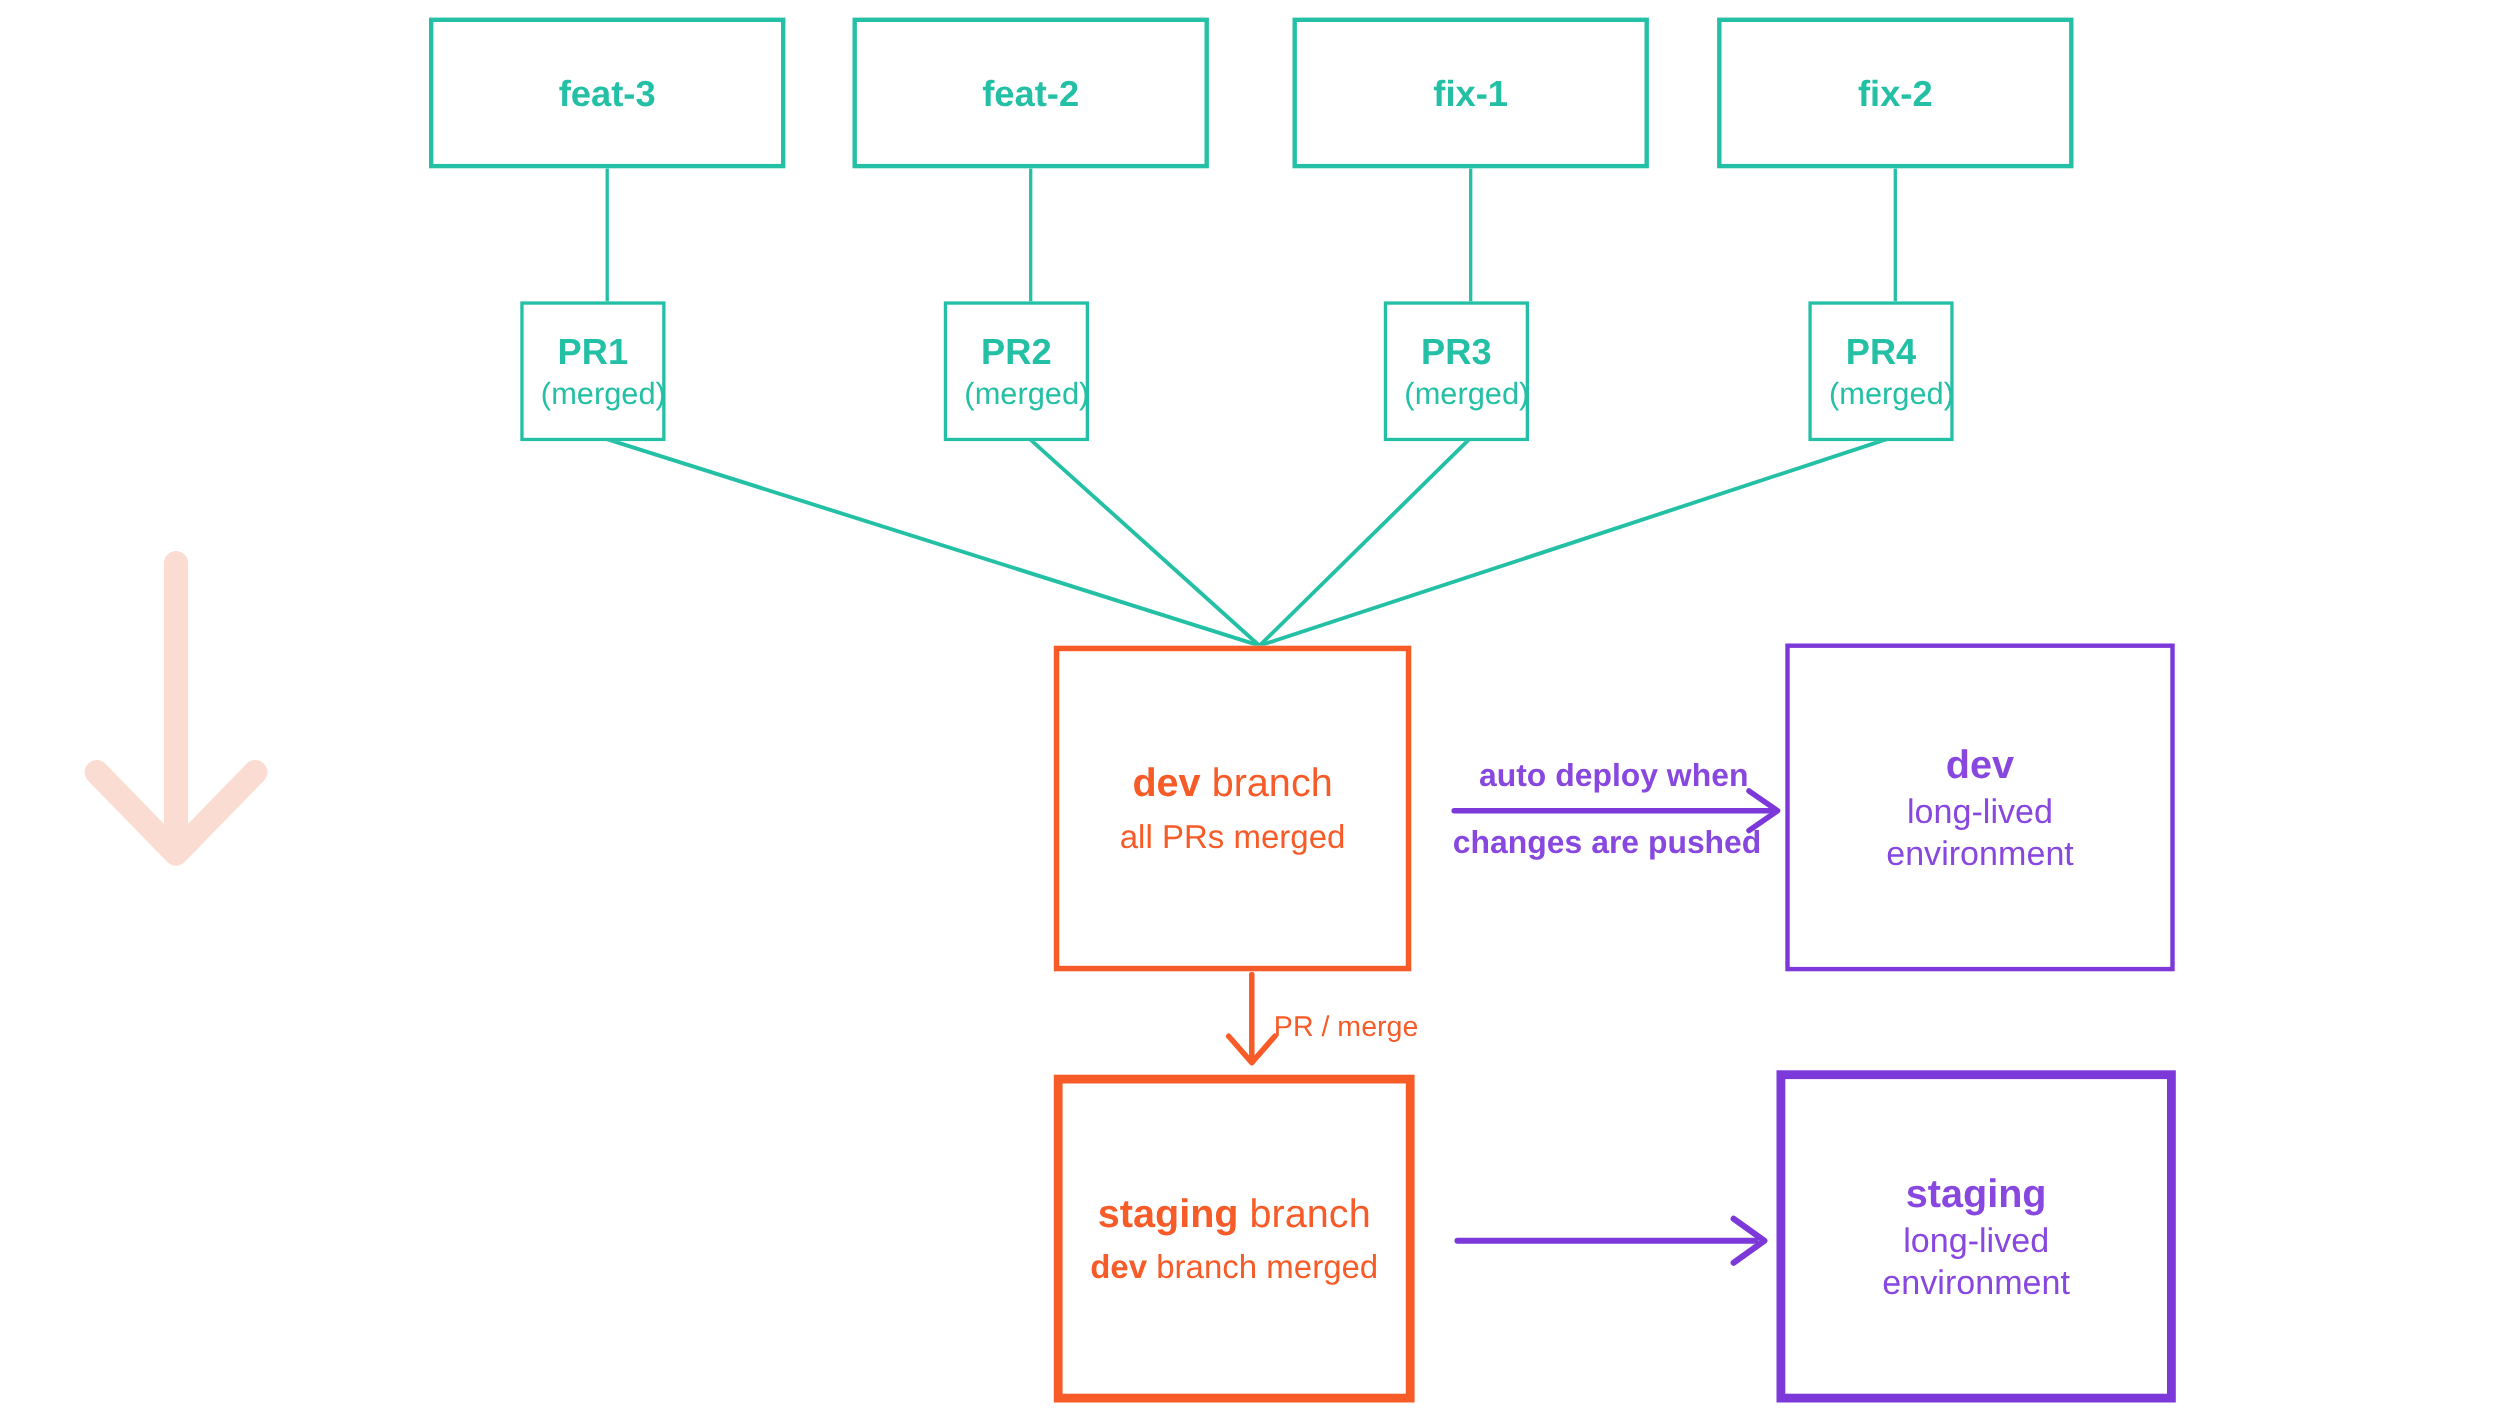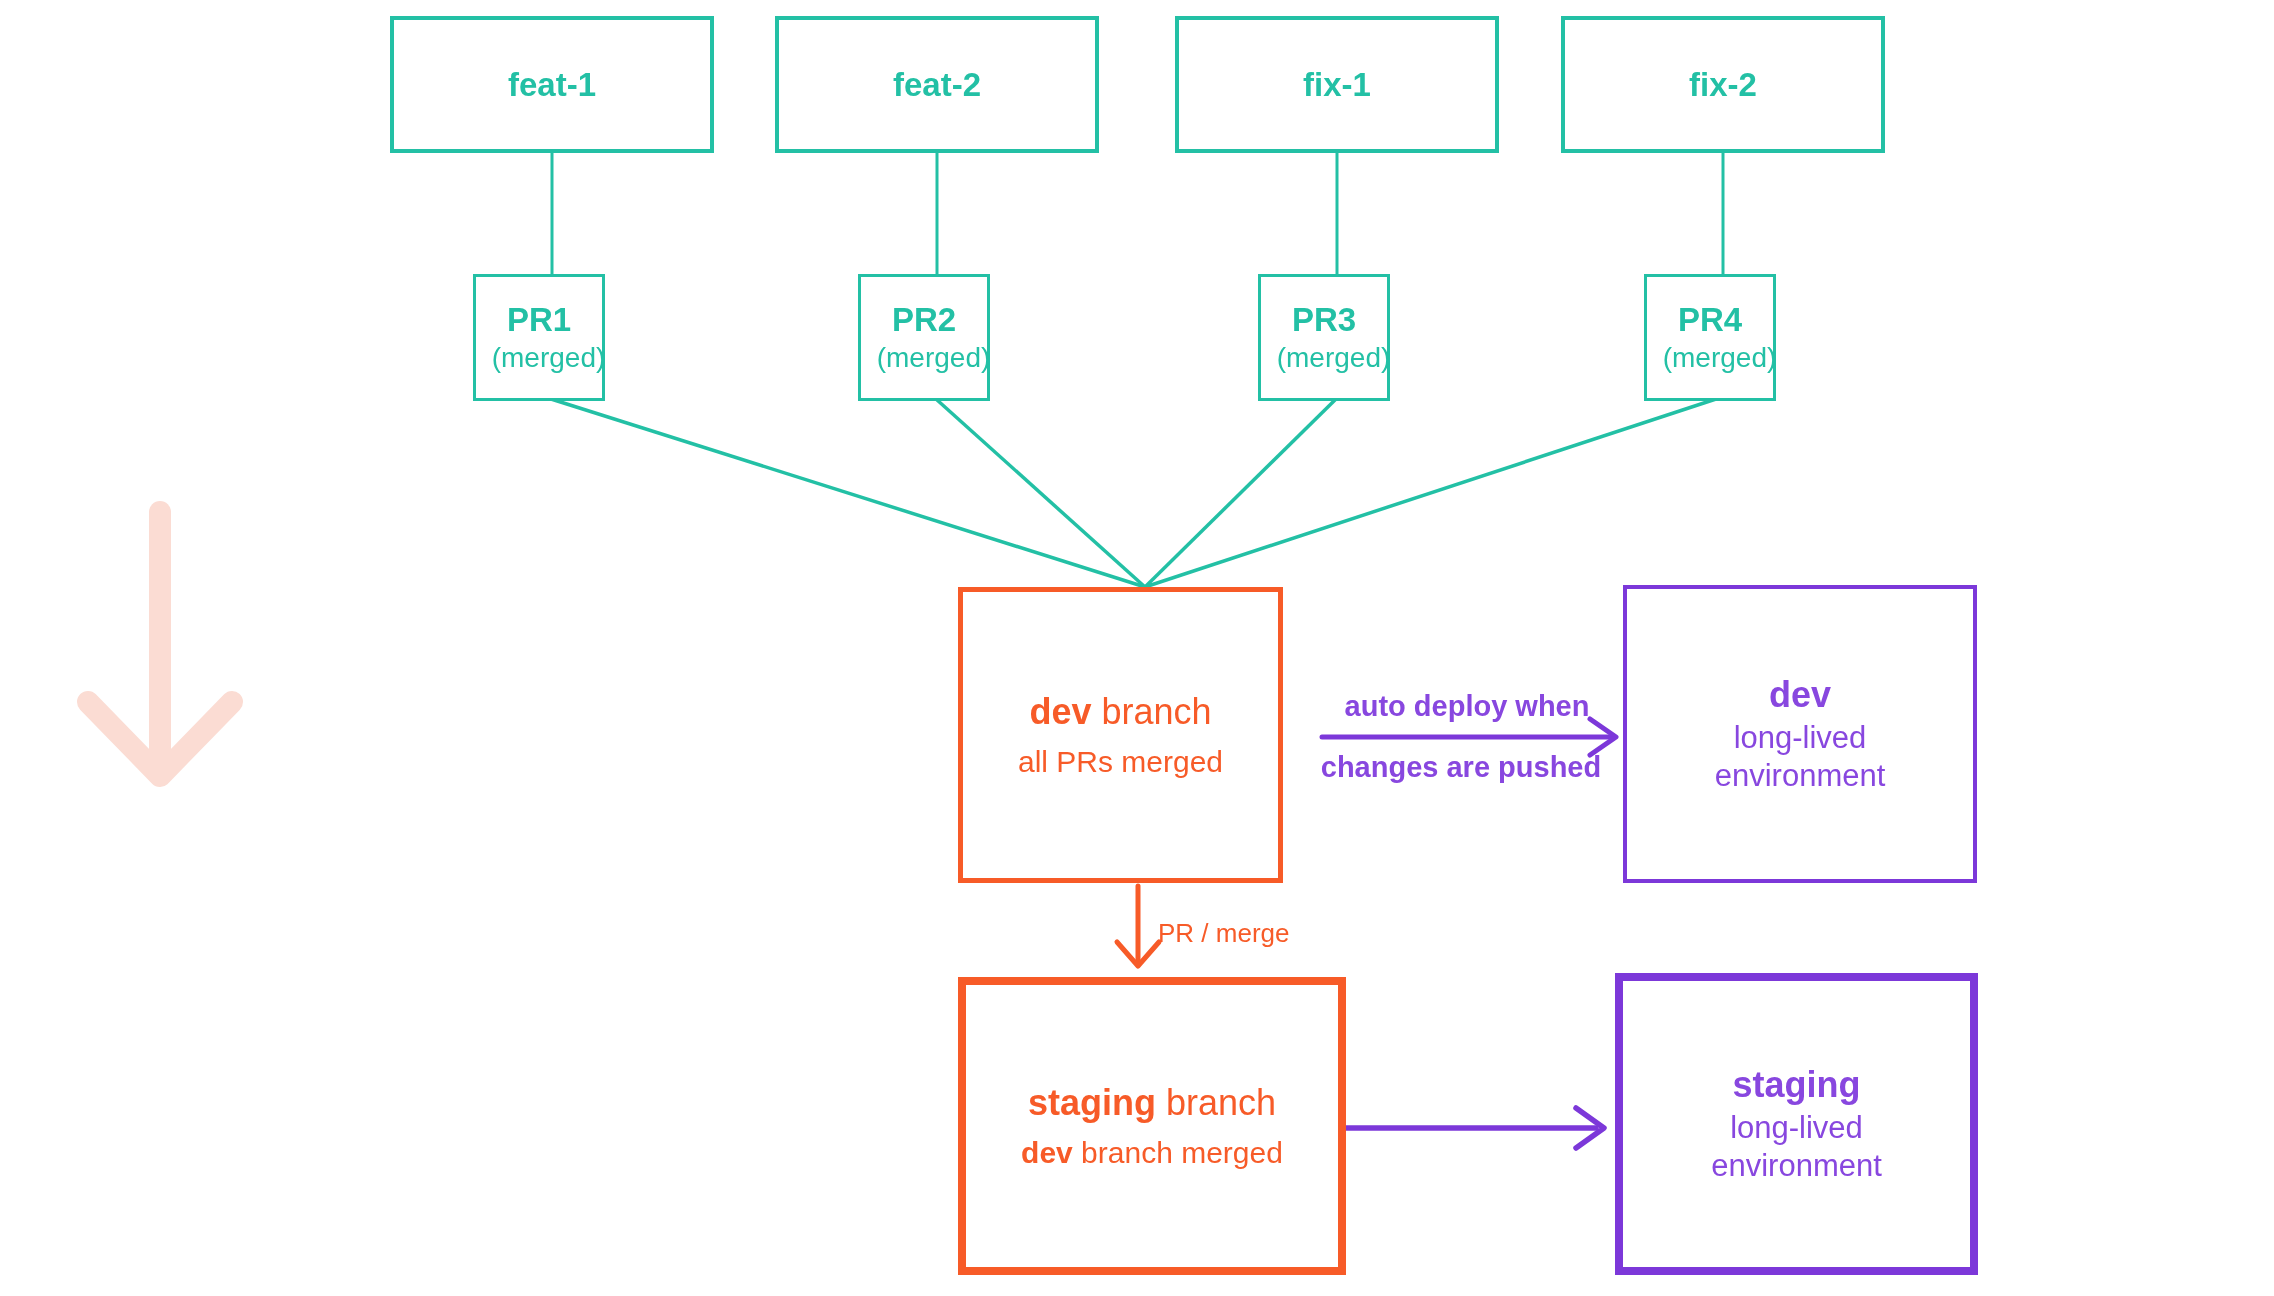--- a/index.html
+++ b/index.html
@@ -45,21 +45,21 @@
     color: #23C0A5;
   }
   .pr-title { font-size: 33px; font-weight: 700; }
   .pr-status { font-size: 28px; margin-top: 3px; margin-left: 19px; }
   
   .branch-dev {
     left: 958px; top: 587px; width: 325px; height: 296px;
     border: 5px solid #F75B28; color: #F75B28;
   }
   .branch-staging {
-    left: 958px; top: 977px; width: 388px; height: 298px;
+    left: 958px; top: 977px; width: 328px; height: 298px;
     border: 8px solid #F75B28; color: #F75B28;
   }
   
   .env-dev {
     left: 1623px; top: 585px; width: 354px; height: 298px;
     border: 4px solid #7C38D9; color: #8847DF;
   }
   .env-staging {
     left: 1615px; top: 973px; width: 363px; height: 302px;
     border: 8px solid #7C38D9; color: #8847DF;
@@ -120,21 +120,21 @@
       <polyline points="1117,942 1138,966 1159,942"></polyline>
     </g>
 
     <g stroke="#7C38D9" stroke-width="5.5" fill="none" stroke-linecap="round" stroke-linejoin="round">
       <line x1="1325" y1="1128" x2="1596" y2="1128"></line>
       <polyline points="1576,1108 1604,1128 1576,1148"></polyline>
     </g>
   </svg>
 
   <div class="box feat" style="left:390px">
-    <span>feat-1</span>
+    <span>feat-3</span>
   </div>
   <div class="box feat" style="left:775px">
     <span>feat-2</span>
   </div>
   <div class="box feat" style="left:1175px">
     <span>fix-1</span>
   </div>
   <div class="box feat" style="left:1561px">
     <span>fix-2</span>
   </div>

